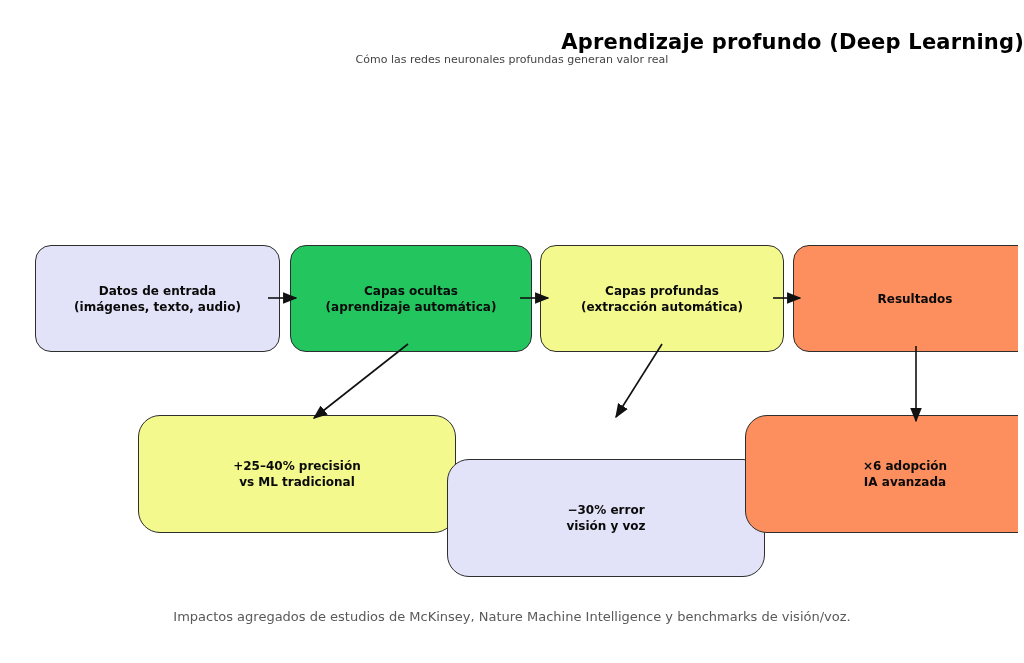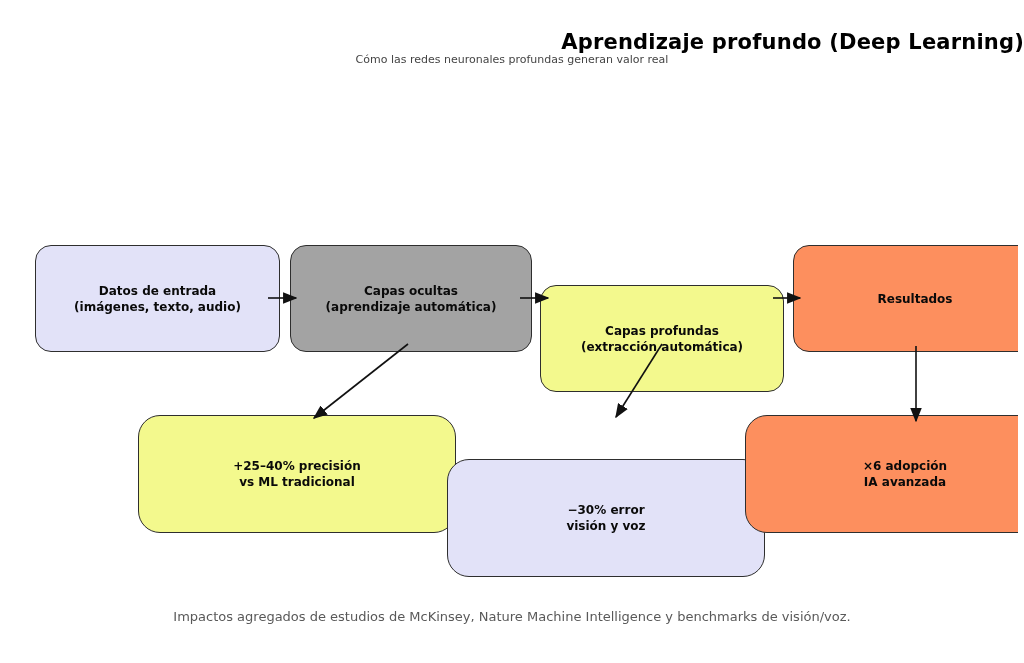--- a/index.html
+++ b/index.html
@@ -58,21 +58,21 @@
     font-weight: bold;
     font-size: 12px;
     line-height: 16px;
     color: #0a0a0a;
   }
   .flow-node { top: 245px; height: 107px; border-radius: 16px; }
   .impact-node { top: 415px; height: 118px; border-radius: 22px; }
 
   .n1 { left: 35px;  width: 245px; z-index: 1; }
   .n2 { left: 290px; width: 242px; z-index: 1; }
-  .n3 { left: 540px; width: 244px; z-index: 1; margin-top: 40px; }
+  .n3 { left: 540px; width: 244px; z-index: 1; }
   .n4 { left: 793px; width: 244px; z-index: 1; }
 
   .b1 { left: 138px; width: 318px; z-index: 2; }
   .b2 { left: 447px; width: 318px; z-index: 3; }
   .b3 { left: 745px; width: 320px; z-index: 4; }
 
   .arrows {
     position: absolute;
     top: 0;
     left: 0;
@@ -97,21 +97,21 @@
 
   <div class="title">Aprendizaje profundo (Deep Learning)</div>
   <div class="subtitle">Cómo las redes neuronales profundas generan valor real</div>
 
   <div class="clip">
 
     <div class="node flow-node n1" style="background-color: rgb(226, 226, 248);">
       <div>Datos de entrada</div>
       <div>(imágenes, texto, audio)</div>
     </div>
-    <div class="node flow-node n2" style="background-color: #a3a3a3;">
+    <div class="node flow-node n2" style="background-color: #22c55e;">
       <div>Capas ocultas</div>
       <div>(aprendizaje automática)</div>
     </div>
     <div class="node flow-node n3" style="background-color: rgb(243, 249, 141);">
       <div>Capas profundas</div>
       <div>(extracción automática)</div>
     </div>
     <div class="node flow-node n4" style="background-color: rgb(253, 143, 94);">
       <div>Resultados</div>
     </div>

